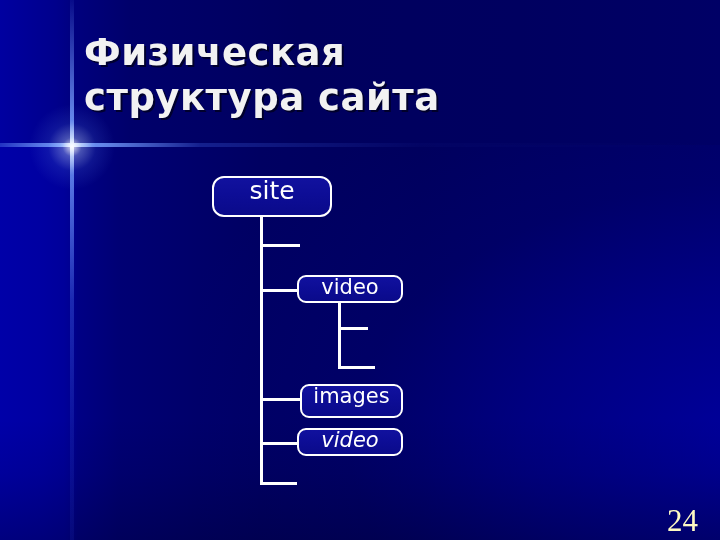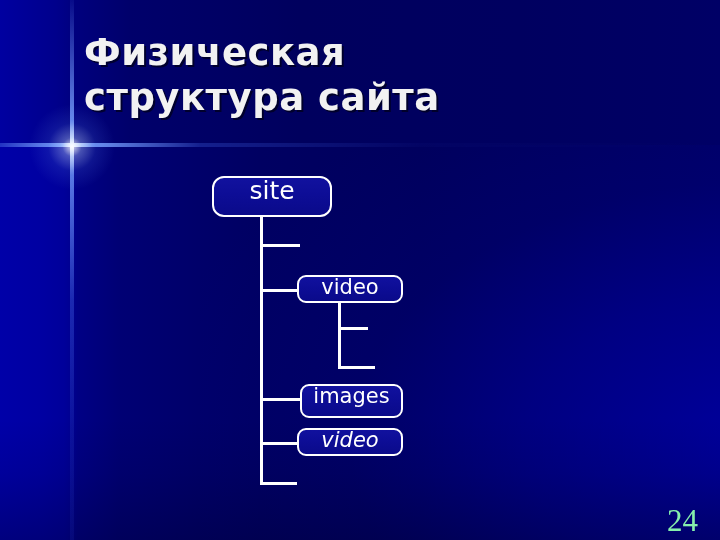--- a/index.html
+++ b/index.html
@@ -171,21 +171,21 @@
     background: #ffffff;
   }
   .conn.v { width: 3px; }
   .conn.h { height: 3px; }
 
   
   .page-num {
     position: absolute;
     right: 22px;
     bottom: 4px;
-    color: #86efac;
+    color: #fef9c3;
     font-size: 31px;
     font-weight: normal;
     line-height: 1;
     font-family: "Liberation Serif", "DejaVu Serif", serif;
   }
 </style>
 </head>
 <body>
 
 <div id="slide">

